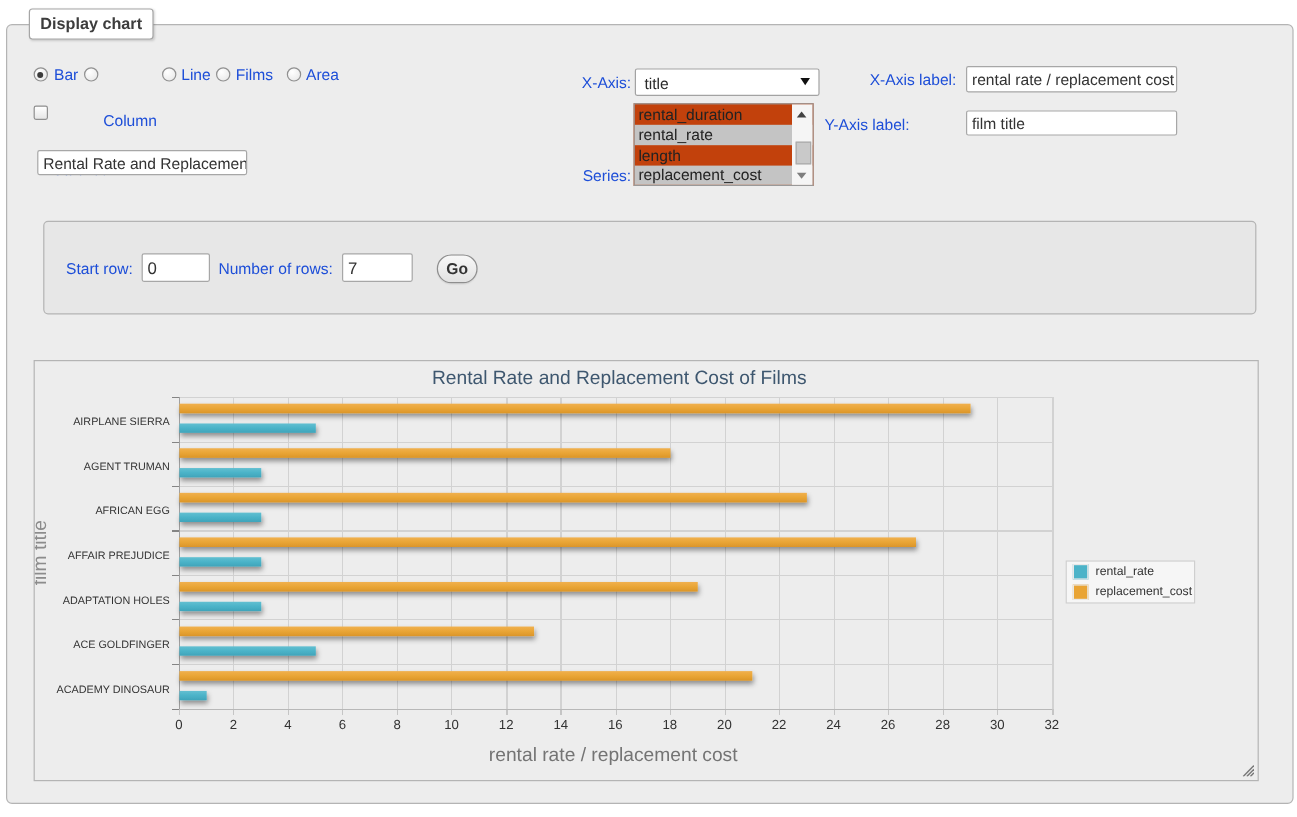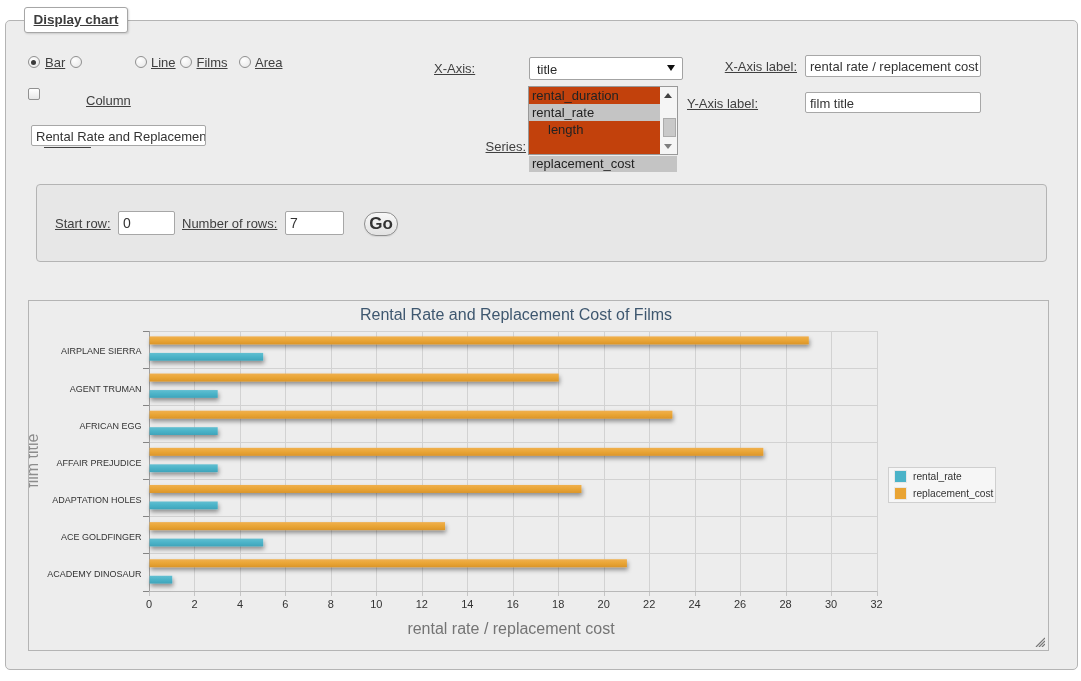--- a/index.html
+++ b/index.html
@@ -1,21 +1,21 @@
 <!DOCTYPE html>
 <html><head>
 <meta charset="utf-8">
 <style>
 html,body{margin:0;padding:0;background:#fff;}
 body{width:1081px;height:681px;position:relative;font-family:"Liberation Sans",sans-serif;overflow:hidden;}
 .abs{position:absolute;}
 #fs{left:5px;top:20px;width:1071px;height:648px;background:#ededed;border:1px solid #b4b4b4;border-radius:5px;}
 #fslegend{left:24px;top:7px;width:102px;height:24px;background:#fff;border:1px solid #a6a6a6;border-radius:3px;
-  font-weight:bold;font-size:13.5px;color:#3d3d3d;text-align:center;line-height:24px;box-shadow:1px 1px 2px rgba(0,0,0,0.15);text-decoration:underline;}
-.lbl{font-size:13px;color:#404040;line-height:16px;text-decoration:underline;}
+  font-weight:bold;font-size:13.5px;color:#3d3d3d;text-align:center;line-height:24px;box-shadow:1px 1px 2px rgba(0,0,0,0.15);}
+.lbl{font-size:13px;color:#1d4ed8;line-height:16px;}
 .radio{width:10px;height:10px;border:1px solid #909090;border-radius:50%;background:radial-gradient(circle at 35% 30%,#fff 0%,#ededed 70%,#d5d5d5 100%);}
 .radio.sel:after{content:"";position:absolute;left:2.5px;top:2.5px;width:5px;height:5px;border-radius:50%;background:#3b3b3b;}
 .checkbox{width:10px;height:10px;border:1px solid #909090;border-radius:2px;background:linear-gradient(#fff,#e6e6e6);}
 .tinput{background:#fff;border:1px solid #a7a7a7;border-radius:2px;font-size:13px;color:#333;overflow:hidden;white-space:nowrap;}
 .tinput span{position:absolute;left:4px;top:50%;transform:translateY(-50%);}
 </style>
 </head>
 <body>
 <div id="fs" class="abs"></div>
 <div id="fslegend" class="abs">Display chart</div>
@@ -31,31 +31,31 @@
 <div class="abs radio" style="left:238.5px;top:56px;"></div>
 <div class="abs lbl" style="left:255px;top:54.5px;">Area</div>
 
 <div class="abs checkbox" style="left:28px;top:88px;"></div>
 <div class="abs lbl" style="left:44px;top:87px;margin-top:47px;">Stacked</div>
 
 <div class="abs tinput" style="left:31px;top:125px;width:173px;height:19px;">
     <span>Rental Rate and Replacement Cost of Films</span>
   </div>
 
-<div class="abs lbl" style="left:434px;top:61px;width:80px;">X-Axis:</div>
+<div class="abs lbl" style="left:446px;top:61px;width:80px;text-align:right;">X-Axis:</div>
 <div class="abs" style="left:529px;top:57px;width:152px;height:21px;background:#fff;border:1px solid #a3a3a3;border-radius:2px;">
   <span style="position:absolute;left:7px;top:4px;font-size:13px;color:#2a2a2a;">title</span>
   <span style="position:absolute;right:7px;top:7px;width:0;height:0;border-left:4.5px solid transparent;border-right:4.5px solid transparent;border-top:6px solid #101010;"></span>
 </div>
 
 <div class="abs lbl" style="left:446px;top:139px;width:80px;text-align:right;">Series:</div>
 <div class="abs" style="left:528px;top:86px;width:148px;height:67px;background:#c2410c;border:1px solid #999;font-size:13px;color:#222;">
   <div style="height:17px;line-height:17px;padding-left:3px;">rental_duration</div>
   <div style="height:17px;line-height:17px;padding-left:3px;background:#c4c4c4;">rental_rate</div>
-  <div style="height:35px;line-height:17px;padding-left:19px;">length</div>
+  <div style="height:17px;line-height:17px;padding-left:3px;">length</div>
   <div style="height:16px;line-height:16px;padding-left:3px;background:#c4c4c4;">replacement_cost</div>
 
   <div style="position:absolute;right:0;top:0;width:17px;height:67px;background:#f5f5f5;">
     <div style="position:absolute;top:6px;left:4px;width:0;height:0;border-left:4.5px solid transparent;border-right:4.5px solid transparent;border-bottom:5px solid #424242;"></div>
     <div style="position:absolute;top:31px;left:2.5px;width:11px;height:17px;background:#c9c9c9;border:1px solid #ababab;"></div>
     <div style="position:absolute;bottom:5px;left:4px;width:0;height:0;border-left:4.5px solid transparent;border-right:4.5px solid transparent;border-top:5px solid #7e7e7e;"></div>
   </div>
 </div>
 
 <div class="abs lbl" style="left:687px;top:59px;width:110px;text-align:right;">X-Axis label:</div>
@@ -69,21 +69,21 @@
 
 <div class="abs" style="left:36px;top:184px;width:1009px;height:76px;background:#e7e7e7;border:1px solid #b4b4b4;border-radius:4px;"></div>
 <div class="abs lbl" style="left:55px;top:216px;">Start row:</div>
 <div class="abs tinput" style="left:118px;top:211px;width:55px;height:22px;font-size:14px;">
     <span>0</span>
   </div>
 <div class="abs lbl" style="left:182px;top:216px;text-align:center;">Number of rows:</div>
 <div class="abs tinput" style="left:285px;top:211px;width:57px;height:22px;font-size:14px;">
     <span>7</span>
   </div>
-<div class="abs" style="left:364px;top:212px;width:32px;height:22px;border:1px solid #8e8e8e;border-radius:12px;background:linear-gradient(#f8f8f8,#e2e2e2);font-size:17px;font-weight:bold;color:#333;text-align:center;line-height:22px;box-shadow:0 1px 1px rgba(0,0,0,0.08);">Go</div>
+<div class="abs" style="left:364px;top:212px;width:32px;height:22px;border:1px solid #8e8e8e;border-radius:12px;background:linear-gradient(#f8f8f8,#e2e2e2);font-size:13px;font-weight:bold;color:#333;text-align:center;line-height:22px;box-shadow:0 1px 1px rgba(0,0,0,0.08);">Go</div>
 
 <div class="abs" style="left:28px;top:300px;width:1019px;height:349px;background:#ededed;border:1px solid #b4b4b4;"></div>
 
 <svg class="abs" style="left:29px;top:301px;" width="1019" height="349" viewBox="0 0 1019 349">
 <defs>
 <linearGradient id="gor" x1="0" y1="0" x2="0" y2="1">
   <stop offset="0" stop-color="#F0B04E"></stop>
         <stop offset="0.5" stop-color="#E9A535"></stop>
         <stop offset="1" stop-color="#DB9529"></stop>
 </linearGradient>

